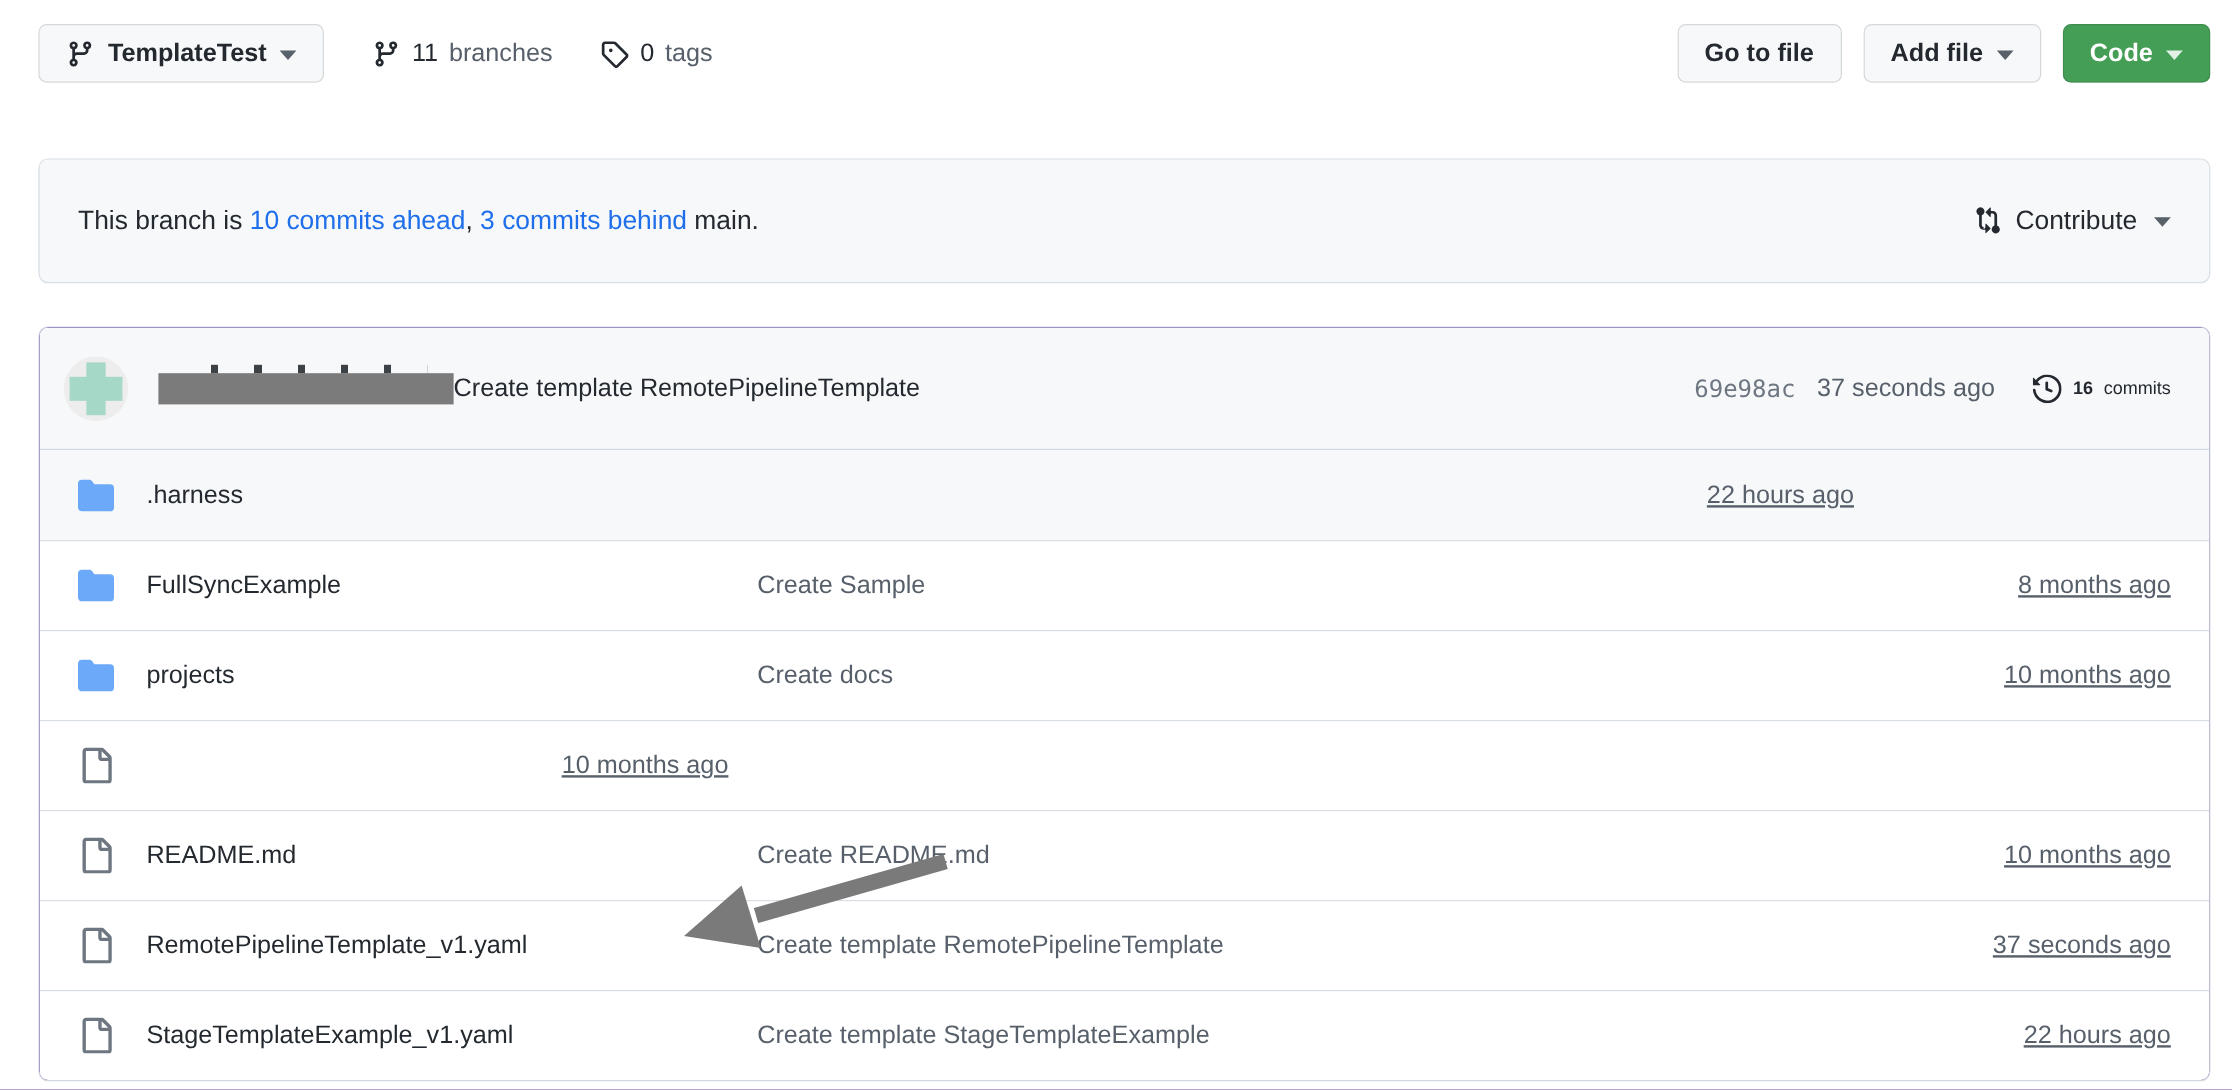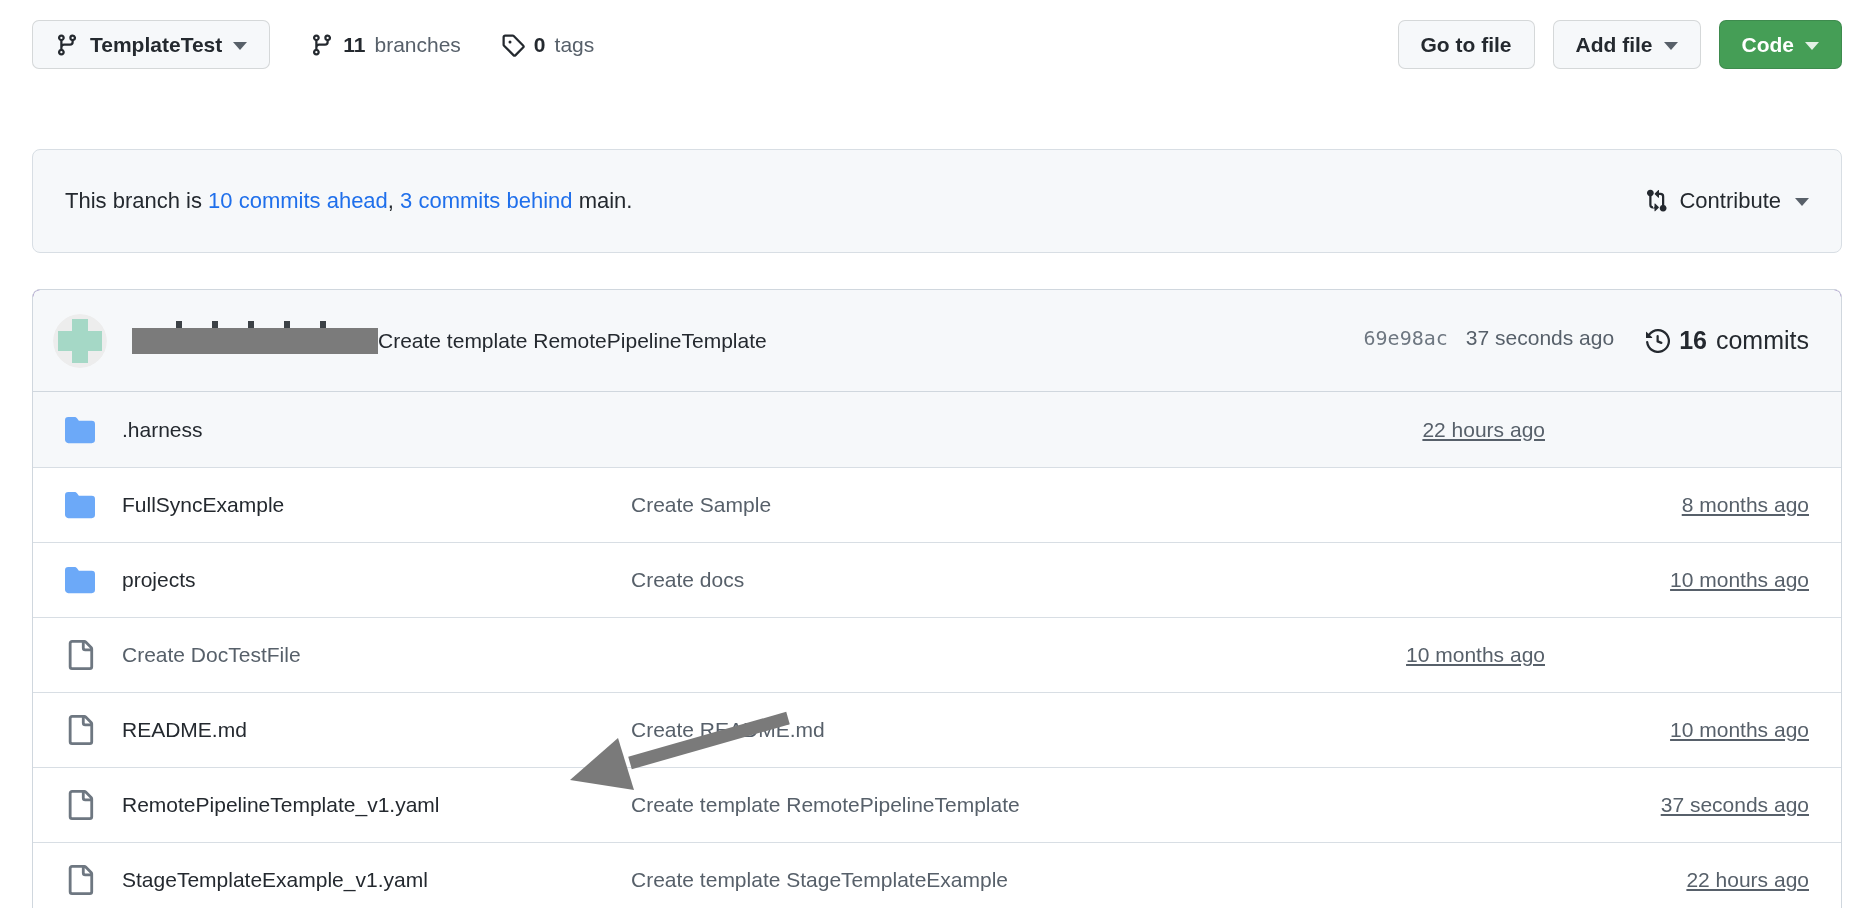--- a/index.html
+++ b/index.html
@@ -13,48 +13,48 @@
 
   
   .toolbar{display:flex;align-items:center;height:49px;}
   .btn{display:inline-flex;align-items:center;gap:11px;height:49px;padding:16px 22px;
        background:var(--subtle);border:1px solid rgba(27,31,36,.15);border-radius:7px;
        font-size:21px;font-weight:600;color:var(--fg);cursor:pointer;white-space:nowrap;}
   .btn svg{flex:none}
   .caret{width:0;height:0;border-left:7px solid transparent;border-right:7px solid transparent;
          border-top:8px solid #586069;margin-top:2px;}
   .stat{display:inline-flex;align-items:center;gap:9px;margin-left:40px;font-size:21px;cursor:pointer;}
-  .stat .num{font-weight:700;color:var(--fg)}
+  .stat .num{font-weight:400;color:var(--fg)}
   .stat .lbl{color:var(--fg-muted)}
   .toolbar .spacer{flex:1}
   .btn.code{background:var(--green);color:#fff;margin-left:18px;border-color:rgba(27,31,36,.15);}
   .btn.code .caret{border-top-color:rgba(255,255,255,.85)}
   .btn.addfile{margin-left:18px}
 
   
-  .banner{display:flex;align-items:center;margin-top:80px;height:104px;padding:0 32px;
+  .banner{display:flex;align-items:center;margin-top:63px;height:104px;padding:0 32px;
           background:var(--subtle);border:1px solid var(--row-border);border-radius:8px;font-size:22px;}
   .banner a{color:var(--blue);text-decoration:none;cursor:pointer;}
   .contribute{margin-left:auto;display:inline-flex;align-items:center;gap:11px;font-weight:500;
               color:var(--fg);cursor:pointer;}
   .contribute .caret{margin-left:3px}
 
   
   .files-box{margin-top:36px;border:1px solid var(--border);border-radius:8px;overflow:hidden;background:#4c1d95;}
   .commit-header{display:flex;align-items:center;height:102px;padding:0 32px 0 20px;
                  background:var(--subtle);border-bottom:1px solid var(--border);font-size:21px;}
   .avatar{width:54px;height:54px;border-radius:50%;overflow:hidden;flex:none;cursor:pointer;}
   .redact{width:246px;height:26px;background:var(--redact);margin-left:25px;position:relative;flex:none;}
   .redact::before{content:"";position:absolute;top:-7px;left:14px;right:22px;height:7px;
        background:repeating-linear-gradient(90deg,transparent 0 30px,#3c4146 30px 36px);}
   .commit-msg{color:var(--fg);cursor:pointer;}
   .header-meta{margin-left:auto;display:flex;align-items:flex-start;color:var(--fg-muted);}
   .sha{font-family:"DejaVu Sans Mono","Liberation Mono",monospace;font-size:20px;color:var(--icon-gray);cursor:pointer;}
   .ctime{margin-left:18px;font-size:21px;}
-  .commits{display:inline-flex;align-items:center;gap:9px;margin-left:32px;color:var(--fg);cursor:pointer;font-size:25px;}
+  .commits{display:inline-flex;align-items:center;gap:9px;margin-left:32px;color:var(--fg);cursor:pointer;font-size:15px;}
   .commits b{font-weight:700}
 
   .file-row{display:grid;grid-template-columns:33px 485px 1fr 240px;column-gap:24px;align-items:center;
             height:75px;padding:0 32px;border-top:1px solid var(--row-border);font-size:21px;background:#fff;}
   .file-row:first-child{border-top:none}
   .file-row.highlighted{background:var(--subtle)}
   .ficon{display:flex;align-items:center}
   .fname{color:var(--fg);cursor:pointer;white-space:nowrap;overflow:hidden;}
   .fmsg{color:var(--fg-muted);cursor:pointer;white-space:nowrap;overflow:hidden;}
   .fdate{color:var(--fg-muted);text-align:right;white-space:nowrap;text-decoration:underline;}
@@ -198,21 +198,20 @@
   </div>
         <div class="file-row">
     <span class="ficon">
 
       <span style="display:flex">
         <svg width="30" height="30" viewBox="0 0 16 16" fill="var(--icon-gray)">
                 <path d="M2 1.75C2 .784 2.784 0 3.75 0h6.586c.464 0 .909.184 1.237.513l2.914 2.914c.329.328.513.773.513 1.237v9.586A1.75 1.75 0 0 1 13.25 16h-9.5A1.75 1.75 0 0 1 2 14.25Zm1.75-.25a.25.25 0 0 0-.25.25v12.5c0 .138.112.25.25.25h9.5a.25.25 0 0 0 .25-.25V6h-2.75A1.75 1.75 0 0 1 9 4.25V1.5Zm6.75.062V4.25c0 .138.112.25.25.25h2.688l-.011-.013-2.914-2.914-.013-.011Z"></path>
               </svg>
       </span>
     </span>
-    <span class="fmsg">Create DocTestFile</span>
     <span class="fdate">10 months ago</span>
   </div>
         <div class="file-row">
     <span class="ficon">
 
       <span style="display:flex">
         <svg width="30" height="30" viewBox="0 0 16 16" fill="var(--icon-gray)">
                 <path d="M2 1.75C2 .784 2.784 0 3.75 0h6.586c.464 0 .909.184 1.237.513l2.914 2.914c.329.328.513.773.513 1.237v9.586A1.75 1.75 0 0 1 13.25 16h-9.5A1.75 1.75 0 0 1 2 14.25Zm1.75-.25a.25.25 0 0 0-.25.25v12.5c0 .138.112.25.25.25h9.5a.25.25 0 0 0 .25-.25V6h-2.75A1.75 1.75 0 0 1 9 4.25V1.5Zm6.75.062V4.25c0 .138.112.25.25.25h2.688l-.011-.013-2.914-2.914-.013-.011Z"></path>
               </svg>
       </span>

